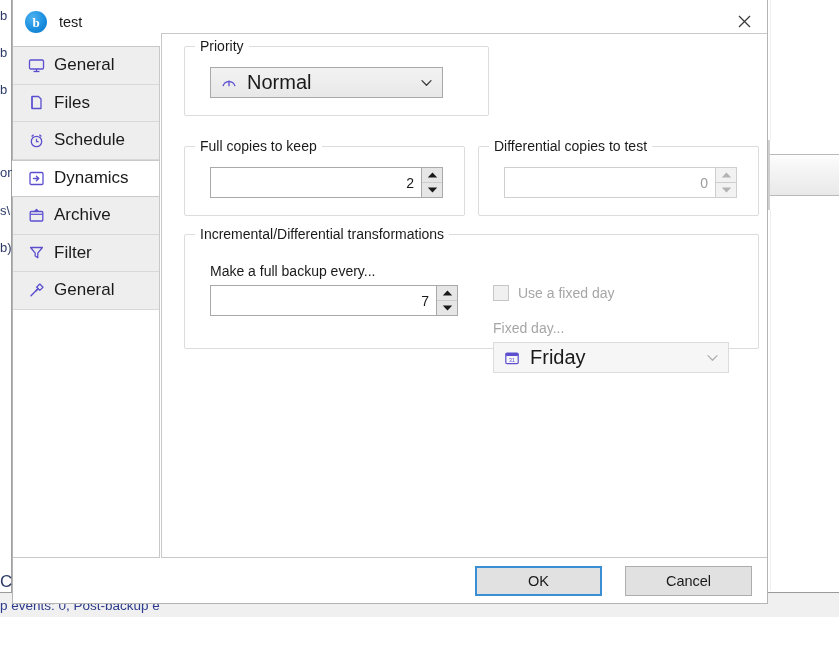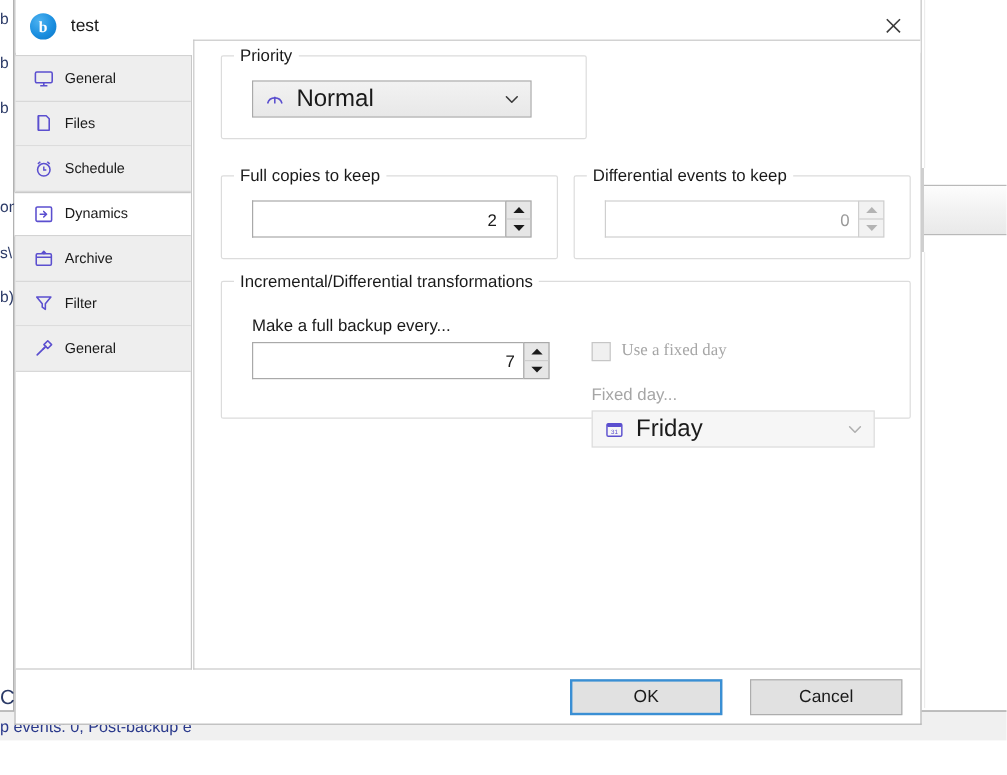--- a/index.html
+++ b/index.html
@@ -119,21 +119,21 @@
   .side-item {
     position: relative;
     height: 37.5px;
     display: flex;
     align-items: center;
     padding-left: 14px;
     background: #eeeeee;
     border-bottom: 1px solid #d8d8d8;
     box-sizing: border-box;
     cursor: pointer;
-    font-size: 12px;
+    font-size: 17px;
     color: #1a1a1a;
   }
   .side-item.selected {
     background: #ffffff;
     border-top: 1px solid #c9c9c9;
     border-bottom: 1px solid #c9c9c9;
     margin-left: -1px;
     padding-left: 15px;
   }
   .side-ico {
@@ -451,21 +451,21 @@
             <div class="ar down">
               <svg width="11" height="6" viewBox="0 0 11 6">
                   <path class="arrow-dark" d="M5.5 5.4 L0.8 0.6 H10.2 Z"></path>
                 </svg>
             </div>
           </div>
         </div>
       </div>
 
       <div class="group" style="left:316px; top:112px; width:281px; height:70px;">
-        <span class="glabel">Differential events to keep</span>
+        <span class="glabel">Differential copies to test</span>
         <div class="spin disabled" style="left:25px; top:20px; width:233px;">
           <div class="val">0</div>
           <div class="btns">
             <div class="ar up">
               <svg width="11" height="6" viewBox="0 0 11 6">
                   <path class="arrow-light" d="M5.5 0.6 L10.2 5.4 H0.8 Z"></path>
                 </svg>
             </div>
             <div class="ar down">
               <svg width="11" height="6" viewBox="0 0 11 6">
@@ -489,21 +489,21 @@
                 </svg>
             </div>
             <div class="ar down">
               <svg width="11" height="6" viewBox="0 0 11 6">
                   <path class="arrow-dark" d="M5.5 5.4 L0.8 0.6 H10.2 Z"></path>
                 </svg>
             </div>
           </div>
         </div>
 
-        <div class="cbox" style="left:308px; top:50px;font-family:Liberation Serif, serif;">
+        <div class="cbox" style="left:308px; top:50px;">
           <span class="box"></span>
           <span class="lab">Use a fixed day</span>
         </div>
 
         <div class="field-label disabled" style="left:308px; top:85px;">Fixed day...</div>
         <div class="combo disabled" style="left:308px; top:107px; width:236px;">
           <span class="cico">
             <svg width="16" height="16" viewBox="0 0 16 16">
               <rect x="1.8" y="3" width="12.4" height="10.6" rx="1.2" fill="none" stroke="#5b4fcf" stroke-width="1.2"></rect>
               <rect x="1.8" y="3" width="12.4" height="2.9" rx="1.2" fill="#5b4fcf"></rect>

